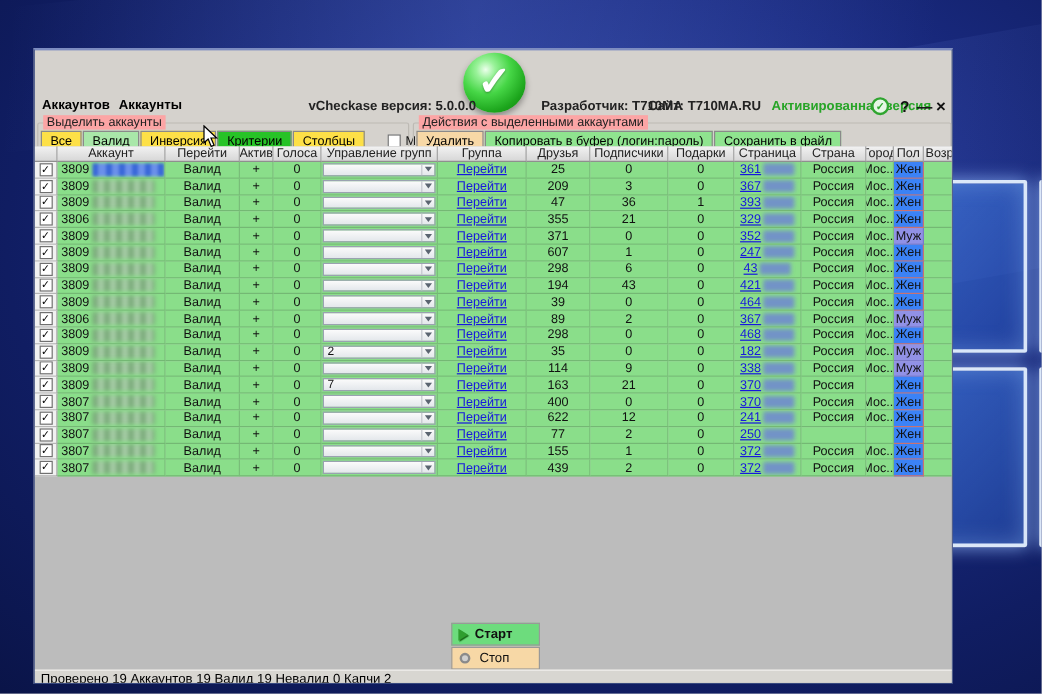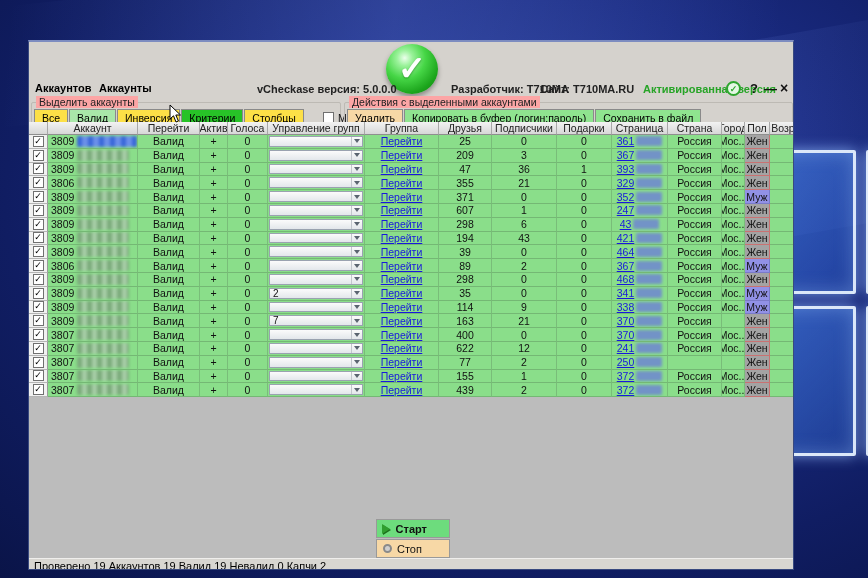--- a/index.html
+++ b/index.html
@@ -73,21 +73,21 @@
   .th-row { height:13px; }
   .td, .th { border-right:1px solid #9a9a9a; border-bottom:1px solid #9a9a9a;
     display:flex; align-items:center; justify-content:center; font-size:10.5px; overflow:hidden;
     white-space:nowrap; }
   .th { background:linear-gradient(#f2f2f2,#d7d7d7); color:#222; border-right:1px solid #a8a8a8;
     border-bottom:1px solid #8f8f8f; }
   .td { background:#8ade8a; border-right-color:#79bd79; border-bottom-color:#74b874; }
   .td.cbcell { background:#f1f1f1; border-right-color:#9a9a9a; border-bottom-color:#b5b5b5; }
   .td.acct { justify-content:flex-start; padding-left:3px; }
   .td.combo-cell { padding:1px; }
-  .td.f { background:#a3a3a3; border-right-color:#c97272; border-bottom-color:#c97272; }
+  .td.f { background:#3b82f6; border-right-color:#c97272; border-bottom-color:#c97272; }
   .td.m { background:#9191e6; border-right-color:#7a7ac8; border-bottom-color:#7a7ac8; }
   .c0{width:19px;} .c1{width:90px;} .c2{width:62px;} .c3{width:28px;} .c4{width:40px;}
   .c5{width:97px;} .c6{width:74px;} .c7{width:53px;} .c8{width:65px;} .c9{width:55px;}
   .c10{width:56px;} .c11{width:54px;} .c12{width:23px;} .c13{width:25px;} .c14{width:26px; border-right:none;}
   a.golink { color:#1717dd; font-size:10.5px; }
   .acct-blur { width:52px; height:11px; margin-left:3px; border-radius:1px;
     background: repeating-linear-gradient(90deg,#7cab7c 0 5px,#a6cda6 5px 10px); filter: blur(1.6px); }
   .acct-blur.sel { width:60px;
     background: repeating-linear-gradient(90deg,#3a68d8 0 5px,#6b90ea 5px 11px); filter: blur(1.4px); }
   .page-blur { width:26px; height:10px; margin-left:2px; border-radius:1px;
@@ -102,21 +102,21 @@
 
   
   .ctl-btn { position:absolute; left:347px; width:74px; height:19px; display:flex; align-items:center;
     border:1px solid #999; font-size:11px; font-weight:bold; }
   .btn-start { top:477px; background:#6ddc7d; }
   .btn-stop  { top:497px; background:#f7d8a6; font-weight:normal; }
   .ctl-icon { width:20px; display:flex; align-items:center; justify-content:center; }
   .play-tri { width:0;height:0;border-top:5px solid transparent;border-bottom:5px solid transparent;
     border-left:8px solid #2f9e2f; filter: drop-shadow(1px 1px 0 #1b6e1b); }
   .stop-circ { width:9px; height:9px; border-radius:50%; background:#cfcfcf; border:2px solid #8a8a8a; }
-  .ctl-label { flex:1; text-align:left; padding-right:22px; }
+  .ctl-label { flex:1; text-align:center; padding-right:22px; }
 
   .statusbar { position:absolute; left:0; top:516px; width:766px; height:14px; background:#d8d6d1;
     border-top:1px solid #efeeec; display:flex; align-items:center; padding-left:5px;
     font-size:11px; color:#000; }
 
   .cursor-svg { position:absolute; left:140px; top:62px; z-index:50; }
 </style>
 </head>
 <body>
 
@@ -583,21 +583,21 @@
                 </span>
               </div>
             </div>
             <div class="td c6">
               <a class="golink" href="#">Перейти</a>
             </div>
             <div class="td c7">35</div>
             <div class="td c8">0</div>
             <div class="td c9">0</div>
             <div class="td c10">
-              <a class="golink" href="#">341</a>
+              <a class="golink" href="#">182</a>
               <span class="page-blur"></span>
             </div>
             <div class="td c11">Россия</div>
             <div class="td c12">Мос...</div>
             <div class="td c13 m">Муж</div>
             <div class="td c14"></div>
           </div>
           <div class="tr">
             <div class="td cbcell c0">
               <span class="checkbox">✓</span>

